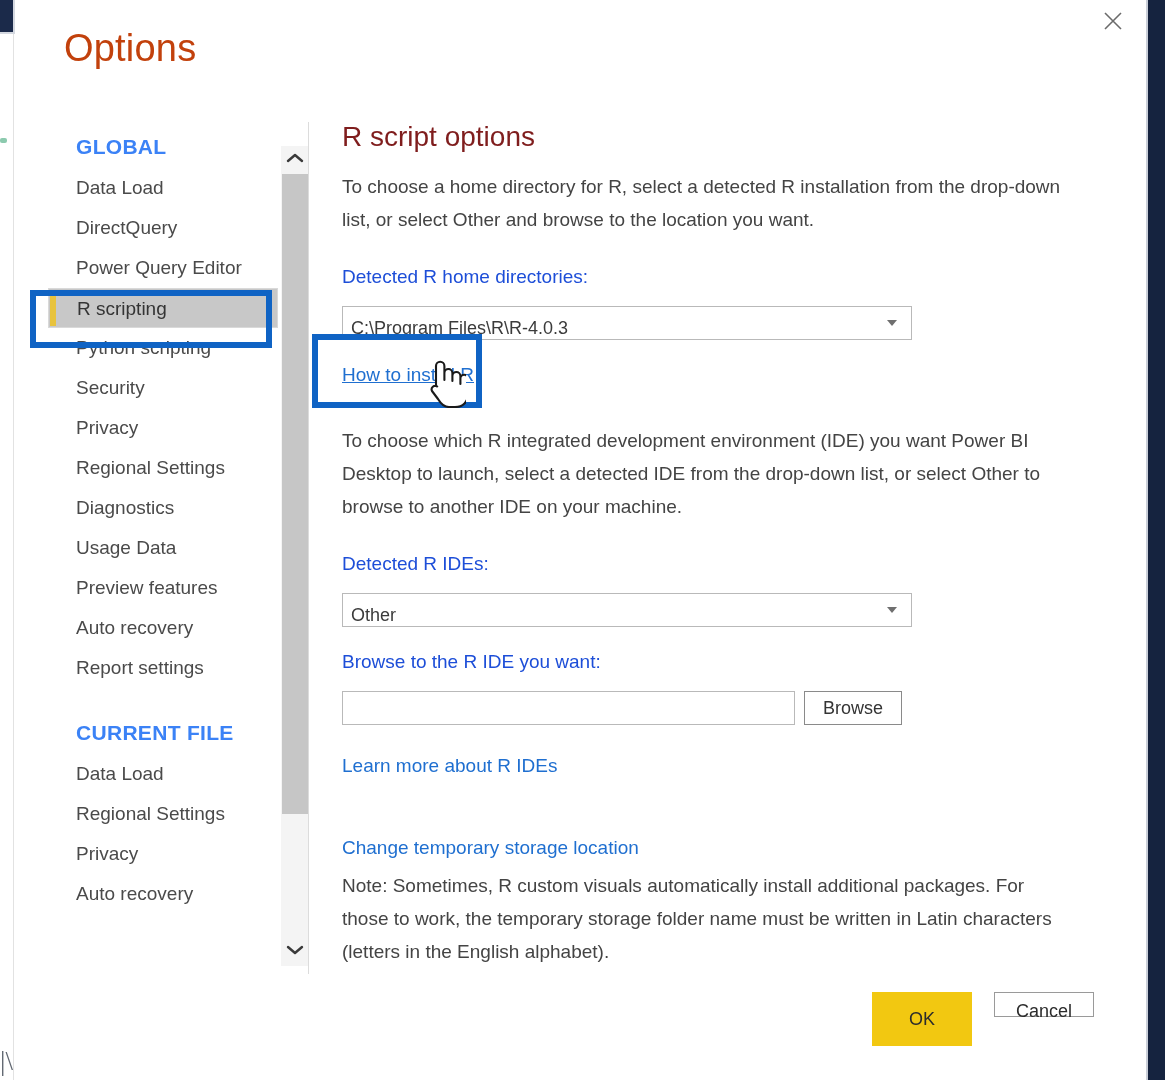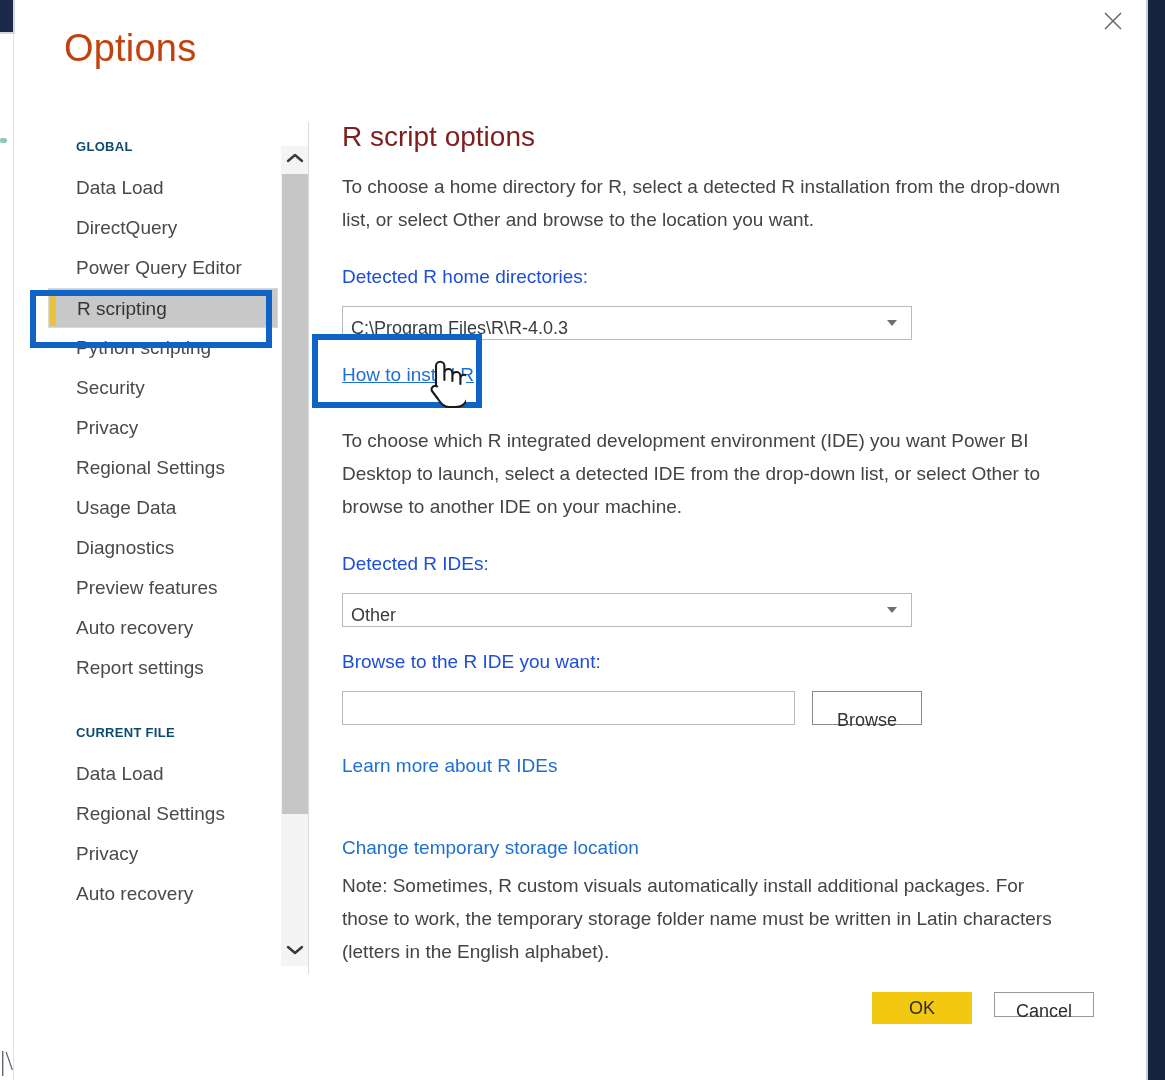--- a/index.html
+++ b/index.html
@@ -92,23 +92,23 @@
   }
 
   
   .nav {
     position: absolute;
     left: 30px; top: 126px;
     width: 230px;
     height: 850px;
   }
   .nav-group-header {
-    font-size: 13px;
+    font-size: 21px;
     font-weight: 700;
-    color: #0c4a6e;
+    color: #3b82f6;
     letter-spacing: .3px;
     padding: 0 0 0 28px;
     height: 42px;
     line-height: 42px;
   }
   .nav-group-header.second { margin-top: 24px; }
 
   .nav-item {
     position: relative;
     height: 40px;
@@ -240,43 +240,42 @@
     border: 1px solid #b9b9b9;
     background: #ffffff;
     box-sizing: border-box;
     font-size: 18px;
     color: #3b3b3b;
     padding: 0 7px;
     font-family: "Liberation Sans", sans-serif;
     outline: none;
   }
   .browse-btn {
-    width: 110px;
+    width: 98px;
     height: 34px;
     border: 1px solid #8a8a8a;
     background: #ffffff;
     font-size: 18px;
     color: #343434;
     cursor: pointer;
     font-family: "Liberation Sans", sans-serif;
     line-height: 32px;
-    padding: 12px;
-    margin-left: 8px;
+    padding: 0;
   }
 
   
   .footer {
     position: absolute;
     right: 52px;
     top: 992px;
     display: flex;
     gap: 22px;
   }
   .btn-ok {
-    width: 100px; height: 32px;
+    width: 100px; height: 54px;
     background: #f2c811;
     border: 1px solid #f2c811;
     color: #2c2c2c;
     font-size: 18px;
     cursor: pointer;
     font-family: "Liberation Sans", sans-serif;
     padding: 0;
   }
   .btn-cancel {
     width: 100px; height: 25px;
@@ -338,22 +337,22 @@
     <div class="nav-group-header">GLOBAL</div>
 
     <div class="nav-item">Data Load</div>
     <div class="nav-item">DirectQuery</div>
     <div class="nav-item">Power Query Editor</div>
     <div class="nav-item selected">R scripting</div>
     <div class="nav-item">Python scripting</div>
     <div class="nav-item">Security</div>
     <div class="nav-item">Privacy</div>
     <div class="nav-item">Regional Settings</div>
+    <div class="nav-item">Diagnostics</div>
     <div class="nav-item">Usage Data</div>
-    <div class="nav-item">Diagnostics</div>
     <div class="nav-item">Preview features</div>
     <div class="nav-item">Auto recovery</div>
     <div class="nav-item">Report settings</div>
 
     <div class="nav-group-header second">CURRENT FILE</div>
 
     <div class="nav-item">Data Load</div>
     <div class="nav-item">Regional Settings</div>
     <div class="nav-item">Privacy</div>
     <div class="nav-item">Auto recovery</div>

